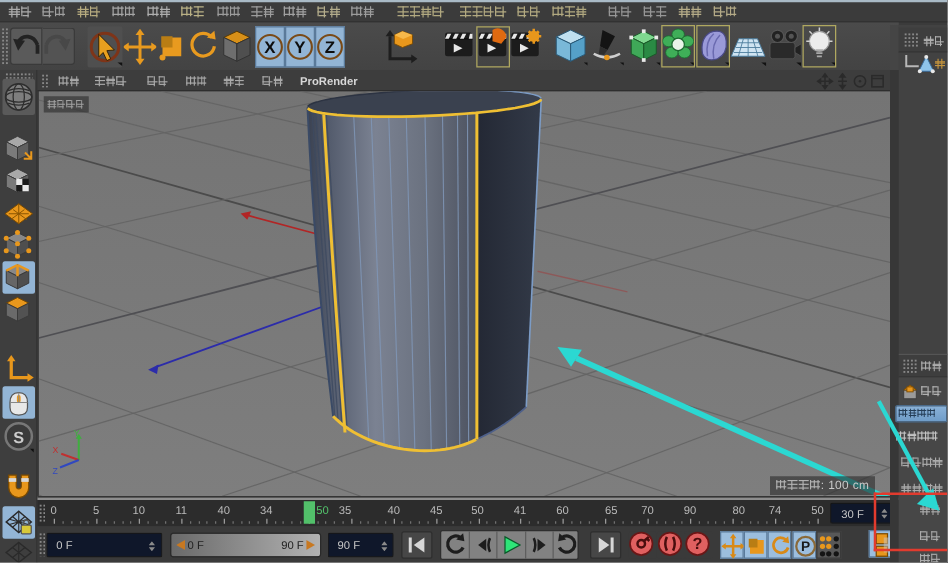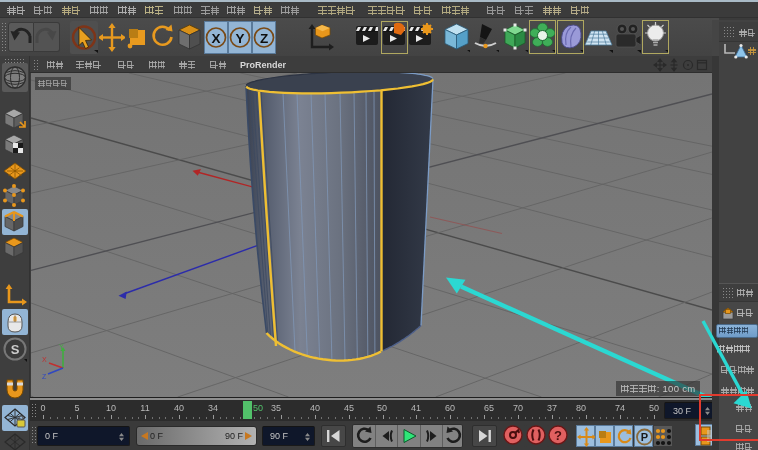--- a/index.html
+++ b/index.html
@@ -393,22 +393,22 @@
     <div class="ab" style="left:179px;top:403px;width:20px;margin-left:-10px;text-align:center;font-size:9px;color:#b9b9b9">40</div>
     <div class="ab" style="left:213px;top:403px;width:20px;margin-left:-10px;text-align:center;font-size:9px;color:#b9b9b9">34</div>
     <div class="ab" style="left:281px;top:403px;width:20px;margin-left:-10px;font-size:9px;color:#b9b9b9">35</div>
     <div class="ab" style="left:315px;top:403px;width:20px;margin-left:-10px;text-align:center;font-size:9px;color:#b9b9b9">40</div>
     <div class="ab" style="left:349px;top:403px;width:20px;margin-left:-10px;text-align:center;font-size:9px;color:#b9b9b9">45</div>
     <div class="ab" style="left:382px;top:403px;width:20px;margin-left:-10px;text-align:center;font-size:9px;color:#b9b9b9">50</div>
     <div class="ab" style="left:416px;top:403px;width:20px;margin-left:-10px;text-align:center;font-size:9px;color:#b9b9b9">41</div>
     <div class="ab" style="left:450px;top:403px;width:20px;margin-left:-10px;text-align:center;font-size:9px;color:#b9b9b9">60</div>
     <div class="ab" style="left:484px;top:403px;width:20px;margin-left:-10px;text-align:right;font-size:9px;color:#b9b9b9">65</div>
     <div class="ab" style="left:518px;top:403px;width:20px;margin-left:-10px;text-align:center;font-size:9px;color:#b9b9b9">70</div>
-    <div class="ab" style="left:552px;top:403px;width:20px;margin-left:-10px;text-align:center;font-size:9px;color:#b9b9b9">37</div>
-    <div class="ab" style="left:586px;top:403px;width:20px;margin-left:-10px;text-align:left;font-size:9px;color:#b9b9b9">80</div>
+    <div class="ab" style="left:552px;top:403px;width:20px;margin-left:-10px;text-align:center;font-size:9px;color:#b9b9b9">90</div>
+    <div class="ab" style="left:586px;top:403px;width:20px;margin-left:-10px;text-align:right;font-size:9px;color:#b9b9b9">80</div>
     <div class="ab" style="left:620px;top:403px;width:20px;margin-left:-10px;text-align:center;font-size:9px;color:#b9b9b9">74</div>
     <div class="ab" style="left:654px;top:403px;width:20px;margin-left:-10px;text-align:center;font-size:9px;color:#b9b9b9">50</div>
     <div class="ab" style="left:43.3px;top:415px;width:1px;height:4px;background:#9a9a9a"></div>
     <div class="ab" style="left:50.1px;top:417px;width:1px;height:2px;background:#707070"></div>
     <div class="ab" style="left:56.9px;top:417px;width:1px;height:2px;background:#707070"></div>
     <div class="ab" style="left:63.6px;top:417px;width:1px;height:2px;background:#707070"></div>
     <div class="ab" style="left:70.4px;top:417px;width:1px;height:2px;background:#707070"></div>
     <div class="ab" style="left:77.2px;top:415px;width:1px;height:4px;background:#9a9a9a"></div>
     <div class="ab" style="left:84.0px;top:417px;width:1px;height:2px;background:#707070"></div>
     <div class="ab" style="left:90.8px;top:417px;width:1px;height:2px;background:#707070"></div>

